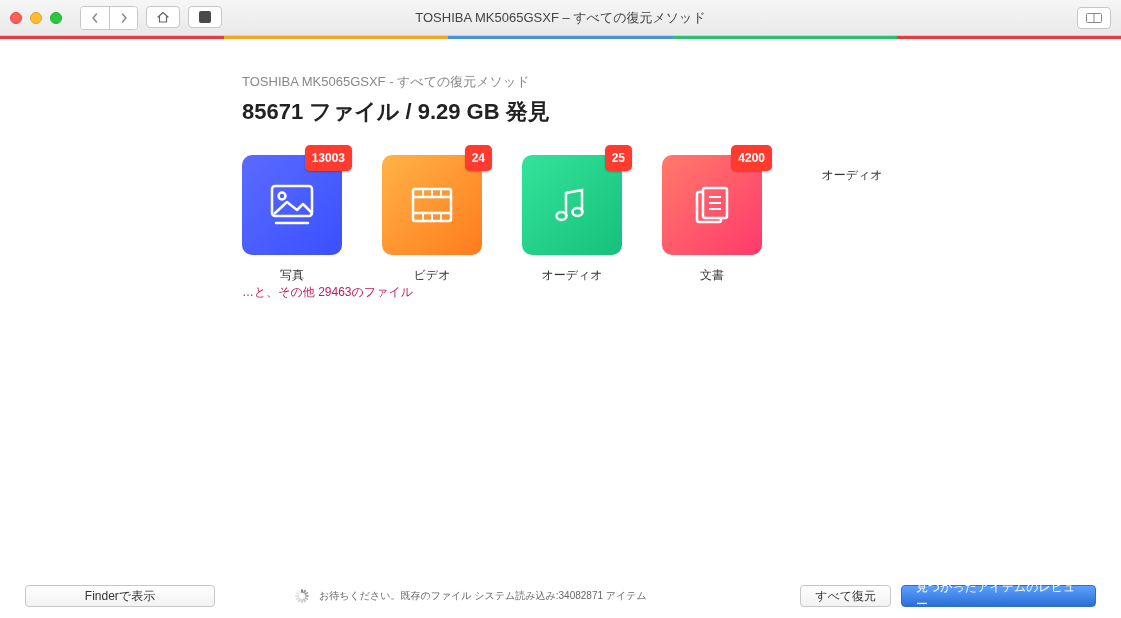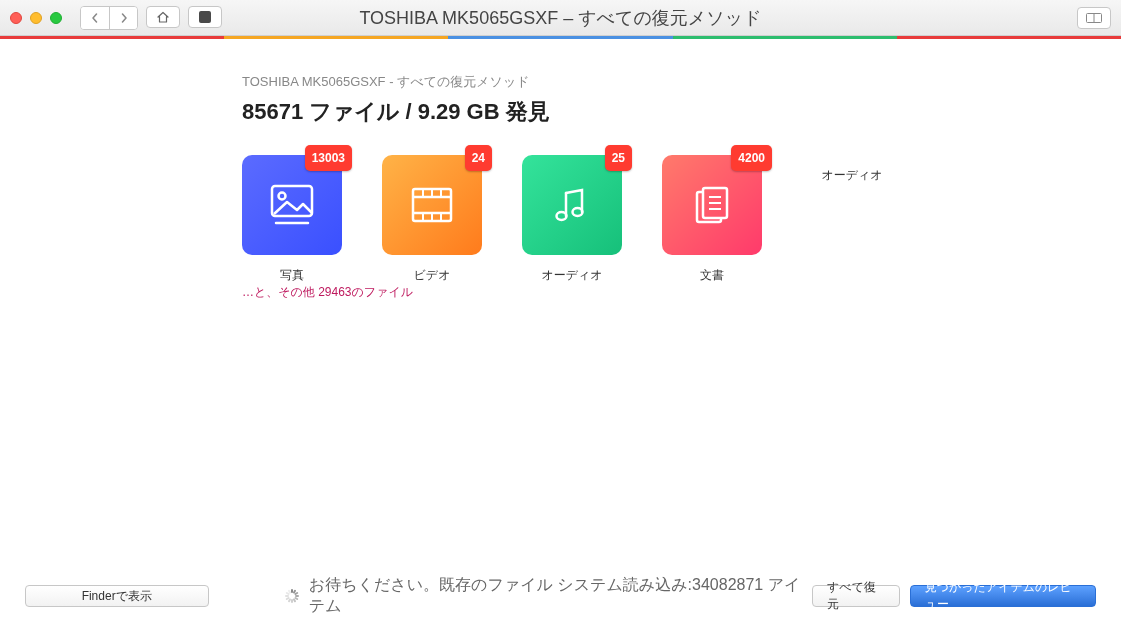--- a/index.html
+++ b/index.html
@@ -17,21 +17,21 @@
   .traffic-light { width: 12px; height: 12px; border-radius: 50%; }
   .tl-red { background: #ff5f57; border: 0.5px solid #e1463e; }
   .tl-yellow { background: #ffbd2e; border: 0.5px solid #dfa123; }
   .tl-green { background: #28c940; border: 0.5px solid #1faf33; }
   .nav-group { display: flex; margin-left: 18px; gap: 8px; }
   .segmented { display: flex; border: 1px solid #c7c7c7; border-radius: 4px; overflow: hidden; background: #fff; }
   .seg-btn { width: 28px; height: 22px; display:flex; align-items:center; justify-content:center; background: #fff; }
   .seg-btn + .seg-btn { border-left: 1px solid #c7c7c7; }
   .seg-btn.dark { background: #4a4a4a; }
   .tool-btn { width: 34px; height: 22px; border: 1px solid #c7c7c7; border-radius: 4px; background: #fff; display:flex; align-items:center; justify-content:center; }
-  .window-title { position:absolute; left:0; right:0; text-align:center; font-size:18px; color:#444; pointer-events:none; }
+  .window-title { position:absolute; left:0; right:0; text-align:center; font-size:13px; color:#444; pointer-events:none; }
   .right-tools { margin-left:auto; display:flex; }
   .color-strip { height: 3px; display:flex; }
   .cs { flex:1; }
   .cs1 { background:#e83b3b; }
   .cs2 { background:#f5a623; }
   .cs3 { background:#4a90e2; }
   .cs4 { background:#2dbd6e; }
   .cs5 { background:#e83b3b; }
 
   .content { padding: 34px 4px 0 242px; }
@@ -68,21 +68,21 @@
     background: linear-gradient(#5da1ff,#2a6fd6);
     color:#fff;
   }
   .spinner {
     width:14px; height:14px; margin-right:10px; position:relative; display:inline-block;
   }
   .spinner span {
     position:absolute; left:6px; top:0; width:2px; height:4px; background:#888; border-radius:1px;
     transform-origin: 1px 7px;
   }
-  .status-text { font-size:16px; color:#666; }
+  .status-text { font-size:10px; color:#666;text-align:center; }
   .right-buttons { margin-left:auto; display:flex; gap:10px; }
   svg { display:block; }
 </style>
 </head>
 <body>
 
 <div class="titlebar">
   <div class="traffic-lights">
     <div class="traffic-light tl-red"></div>
     <div class="traffic-light tl-yellow"></div>

